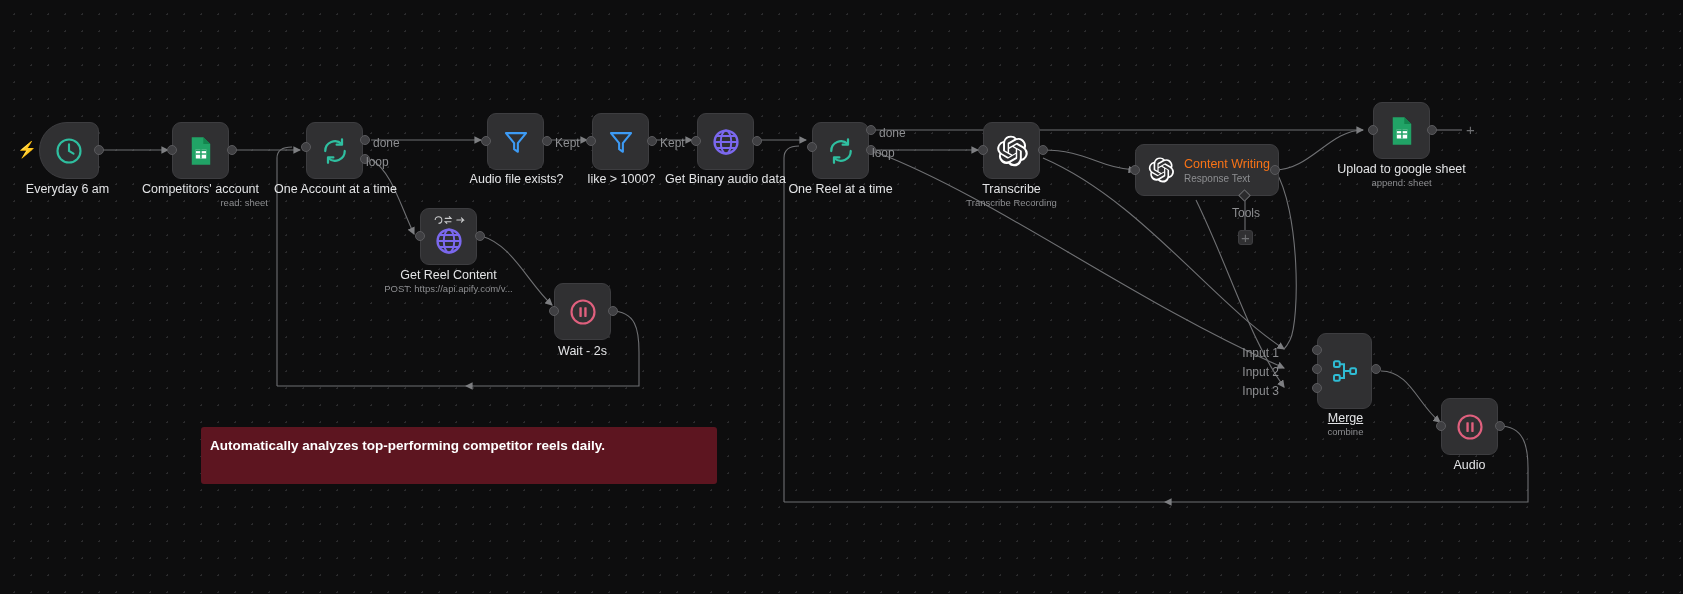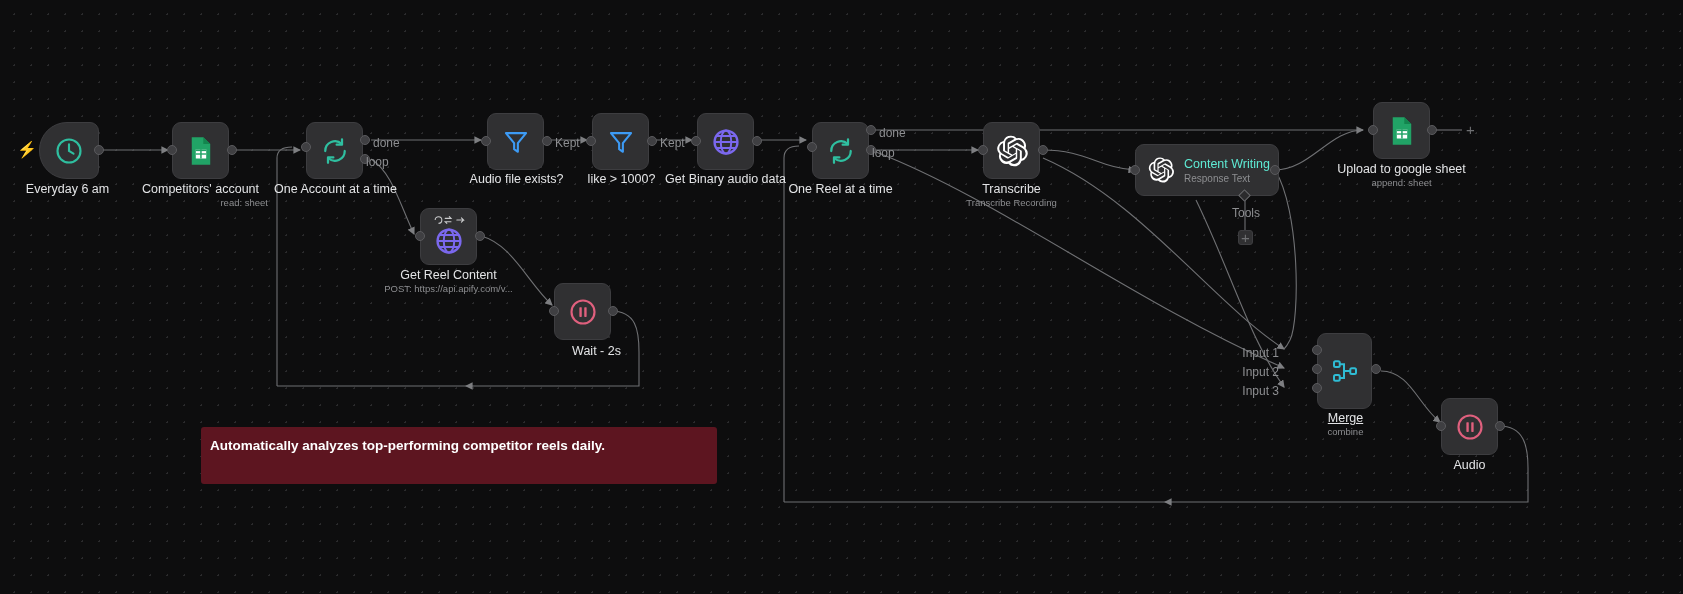--- a/index.html
+++ b/index.html
@@ -297,21 +297,21 @@
   <div class="port" style="left:978px; top:145px;"></div>
   <div class="port" style="left:1038px; top:145px;"></div>
   <div class="node-label" style="left:943px; top:182px; width:137px;">Transcribe</div>
   <div class="node-sublabel" style="left:943px; top:197px; width:137px;">Transcribe Recording</div>
 
   <div class="node wide" style="left:1135px; top:144px;">
     <svg class="icon" width="28" height="28" viewBox="0 0 24 24">
       <path fill="#ffffff" d="M21.6 10a5.4 5.4 0 0 0-.46-4.43 5.45 5.45 0 0 0-5.87-2.62A5.4 5.4 0 0 0 11.2 1.2a5.45 5.45 0 0 0-5.2 3.77 5.4 5.4 0 0 0-3.6 2.62 5.45 5.45 0 0 0 .67 6.4A5.4 5.4 0 0 0 3.53 18.4a5.45 5.45 0 0 0 5.87 2.62 5.4 5.4 0 0 0 4.07 1.8 5.45 5.45 0 0 0 5.2-3.78 5.4 5.4 0 0 0 3.6-2.62 5.45 5.45 0 0 0-.67-6.42zM13.47 21.1a4.04 4.04 0 0 1-2.6-.94l.13-.07 4.32-2.5a.7.7 0 0 0 .36-.61v-6.1l1.83 1.06a.07.07 0 0 1 .04.05v5.05a4.07 4.07 0 0 1-4.08 4.06zM4.7 17.36a4.03 4.03 0 0 1-.49-2.72l.13.08 4.32 2.5a.7.7 0 0 0 .7 0l5.28-3.05v2.11a.07.07 0 0 1-.03.06l-4.37 2.52a4.07 4.07 0 0 1-5.54-1.5zM3.56 8.2a4.04 4.04 0 0 1 2.12-1.78v5.14a.7.7 0 0 0 .35.6l5.26 3.04-1.83 1.06a.07.07 0 0 1-.06 0L5.05 13.7a4.07 4.07 0 0 1-1.5-5.5zm15 3.49L13.3 8.62l1.82-1.05a.07.07 0 0 1 .07 0l4.37 2.52a4.06 4.06 0 0 1-.63 7.33v-5.14a.7.7 0 0 0-.36-.6zm1.82-2.74l-.13-.08-4.31-2.51a.7.7 0 0 0-.71 0L9.95 9.4V7.3a.07.07 0 0 1 .03-.06l4.37-2.52a4.06 4.06 0 0 1 6.03 4.2zM8.95 12.7l-1.83-1.06a.07.07 0 0 1-.04-.05V6.54a4.06 4.06 0 0 1 6.67-3.12l-.13.08-4.32 2.5a.7.7 0 0 0-.36.6l-.01 6.1zm1-2.14l2.35-1.36 2.36 1.36v2.72l-2.35 1.36-2.36-1.36v-2.72z"></path>
     </svg>
     <div style="display:flex; flex-direction:column; gap:2px;">
-      <span style="color:#5eead4; font-size:12.5px;">Content Writing</span>
+      <span style="color:#f97316; font-size:12.5px;">Content Writing</span>
       <span style="color:#8d8e91; font-size:10px;">Response Text</span>
     </div>
   </div>
   <div class="port" style="left:1130px; top:165px;"></div>
   <div class="port" style="left:1270px; top:165px;"></div>
   <div class="tools-diamond" style="left:1240px; top:191px;"></div>
   <div class="port-label" style="left:1232px; top:206px;">Tools</div>
   <div class="plus-btn" style="left:1238px; top:230px; background:#303032; border:1px solid #3d3d40; border-radius:3px;">+</div>
 
   <div class="node" style="left:1373px; top:102px;">
@@ -349,21 +349,21 @@
 
   <div class="node" style="left:554px; top:283px;">
     <svg class="icon" width="30" height="30" viewBox="0 0 24 24">
       <circle cx="12" cy="12" r="9.2" fill="none" stroke="#e0607e" stroke-width="1.7"></circle>
       <rect x="9.1" y="8.1" width="1.9" height="7.8" rx="0.5" fill="#e0607e"></rect>
       <rect x="13" y="8.1" width="1.9" height="7.8" rx="0.5" fill="#e0607e"></rect>
     </svg>
   </div>
   <div class="port" style="left:549px; top:306px;"></div>
   <div class="port" style="left:608px; top:306px;"></div>
-  <div class="node-label" style="left:528px; top:344px; width:137px;">Wait - 2s</div>
+  <div class="node-label" style="left:514px; top:344px; width:137px;">Wait - 2s</div>
 
   <div class="node tall" style="left:1317px; top:333px;">
     <svg class="icon" width="30" height="30" viewBox="0 0 24 24">
       <rect x="3.2" y="4.2" width="4.6" height="4.6" rx="1.2" fill="none" stroke="#2fbcd4" stroke-width="1.6"></rect>
       <rect x="3.2" y="15.2" width="4.6" height="4.6" rx="1.2" fill="none" stroke="#2fbcd4" stroke-width="1.6"></rect>
       <rect x="16.2" y="9.7" width="4.6" height="4.6" rx="1.2" fill="none" stroke="#2fbcd4" stroke-width="1.6"></rect>
       <path d="M7.8 6.5 h3.4 v5.5 h5" fill="none" stroke="#2fbcd4" stroke-width="1.6"></path>
       <path d="M7.8 17.5 h3.4 v-5.5" fill="none" stroke="#2fbcd4" stroke-width="1.6"></path>
     </svg>
   </div>

